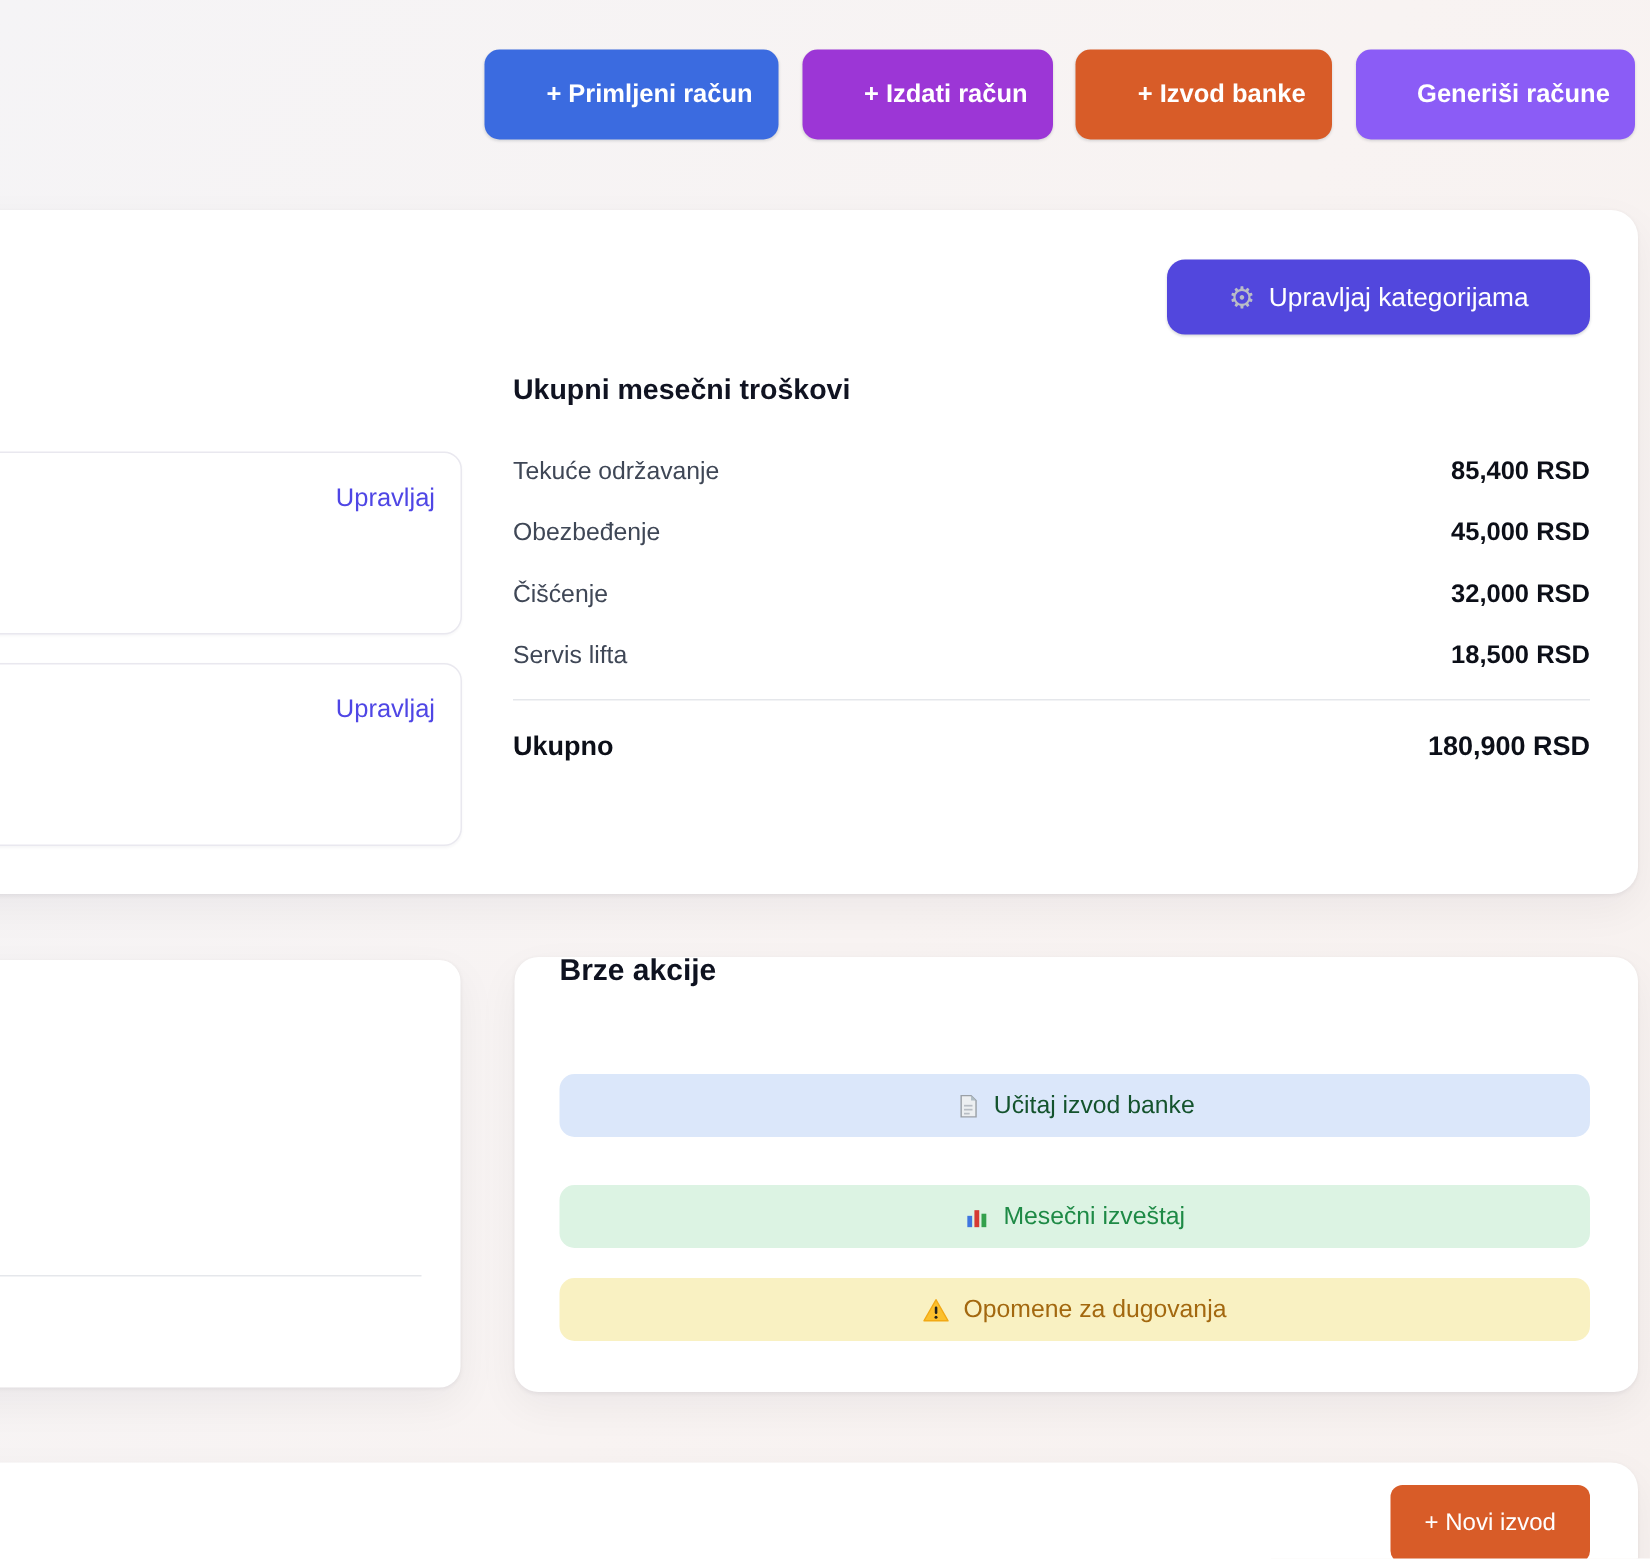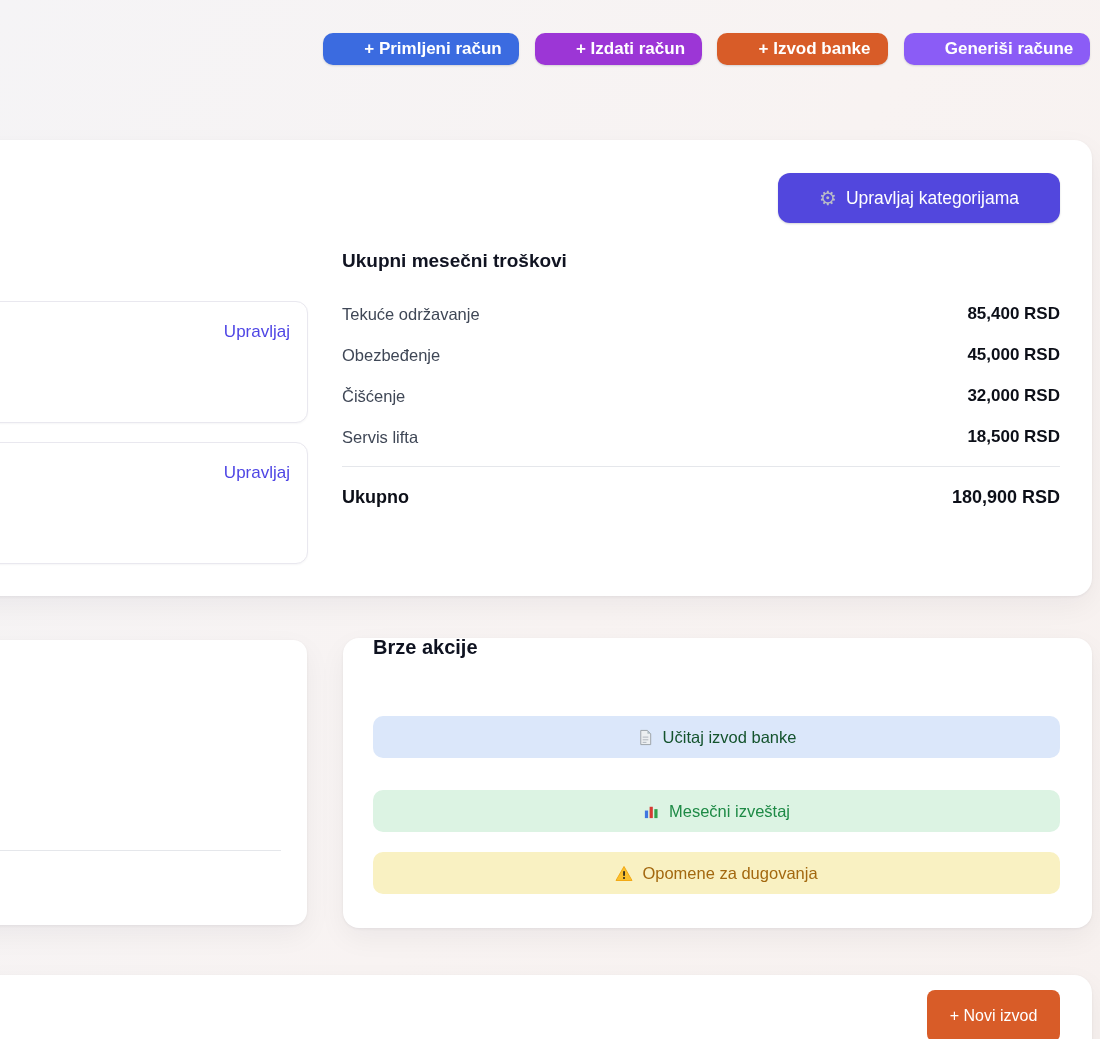--- a/index.html
+++ b/index.html
@@ -6,21 +6,21 @@
   html,body { width:1100px; height:1039px; overflow:hidden; }
   body {
     font-family:"Liberation Sans","DejaVu Sans",sans-serif;
     background:linear-gradient(120deg,#f5f4f6 0%,#f8f3f2 55%,#f7f1ef 100%);
     position:relative;
     color:#101321;
   }
 
   
   .tb-btn {
-    position:absolute; top:33px; height:32px;
+    position:absolute; top:33px; height:60px;
     border:none; border-radius:10px; cursor:pointer;
     color:#fff; font-size:17px; font-weight:600;
     font-family:inherit;
     display:flex; align-items:center; justify-content:center;
     box-shadow:0 1px 2px rgba(16,24,40,.15);
     padding-left:24px;
   }
   .tb-blue   { left:323px; width:196px; background:#3b6be0; }
   .tb-purple { left:535px; width:167px; background:#9c36d6; }
   .tb-orange { left:717px; width:171px; background:#d85c28; }

